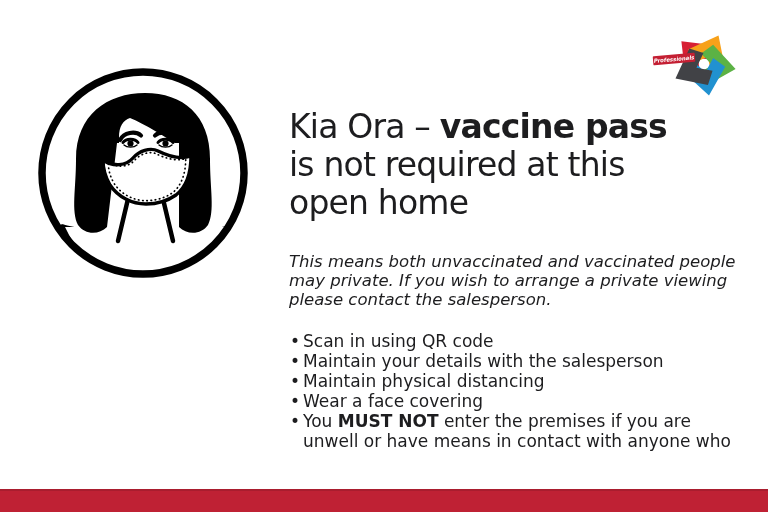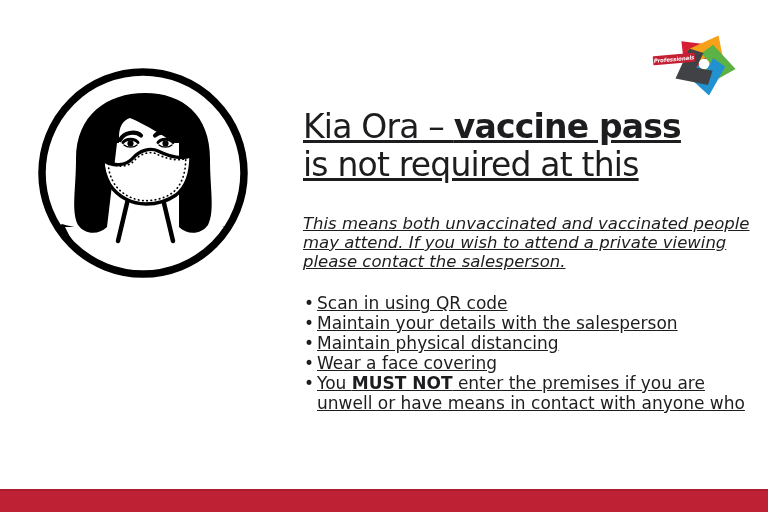--- a/index.html
+++ b/index.html
@@ -12,21 +12,21 @@
     color:#1d1d1f;
   }
 
   
   .illustration{position:absolute;left:33px;top:63px;width:220px;height:220px;}
 
   
   .logo{position:absolute;left:652px;top:30px;width:96px;height:70px;}
 
   
-  .text-col{position:absolute;left:303px;top:108px;width:445px;text-decoration:underline;}
+  .text-col{position:absolute;left:289px;top:108px;width:445px;}
   .headline{
     margin:0;
     font-size:33px;
     line-height:38px;
     font-weight:500;
     letter-spacing:-0.8px;
     white-space:nowrap;
   }
   .headline b{font-weight:700;}
   .intro{
@@ -125,25 +125,26 @@
       <rect x="-21" y="-4.6" width="42" height="9.2" rx="1" fill="#c41f33"></rect>
       <text x="0" y="2.1" text-anchor="middle" font-size="5.4" font-weight="bold" font-style="italic" fill="#ffffff">Professionals</text>
     </g>
   </svg>
 
   <div class="text-col">
 
     <h1 class="headline">
       <span>Kia Ora – </span><b>vaccine pass</b><br>
       <span>is not required at this</span><br>
+      <span>open home</span>
     </h1>
 
     <p class="intro">
       <span>This means both unvaccinated and vaccinated people</span><br>
-      <span>may attend. If you wish to attend a private viewing</span><br>
+      <span>may private. If you wish to arrange a private viewing</span><br>
       <span>please contact the salesperson.</span>
     </p>
 
     <ul class="rules">
       <li>
         <span class="dot">•</span>
         <span>Scan in using QR code</span>
       </li>
       <li>
         <span class="dot">•</span>

